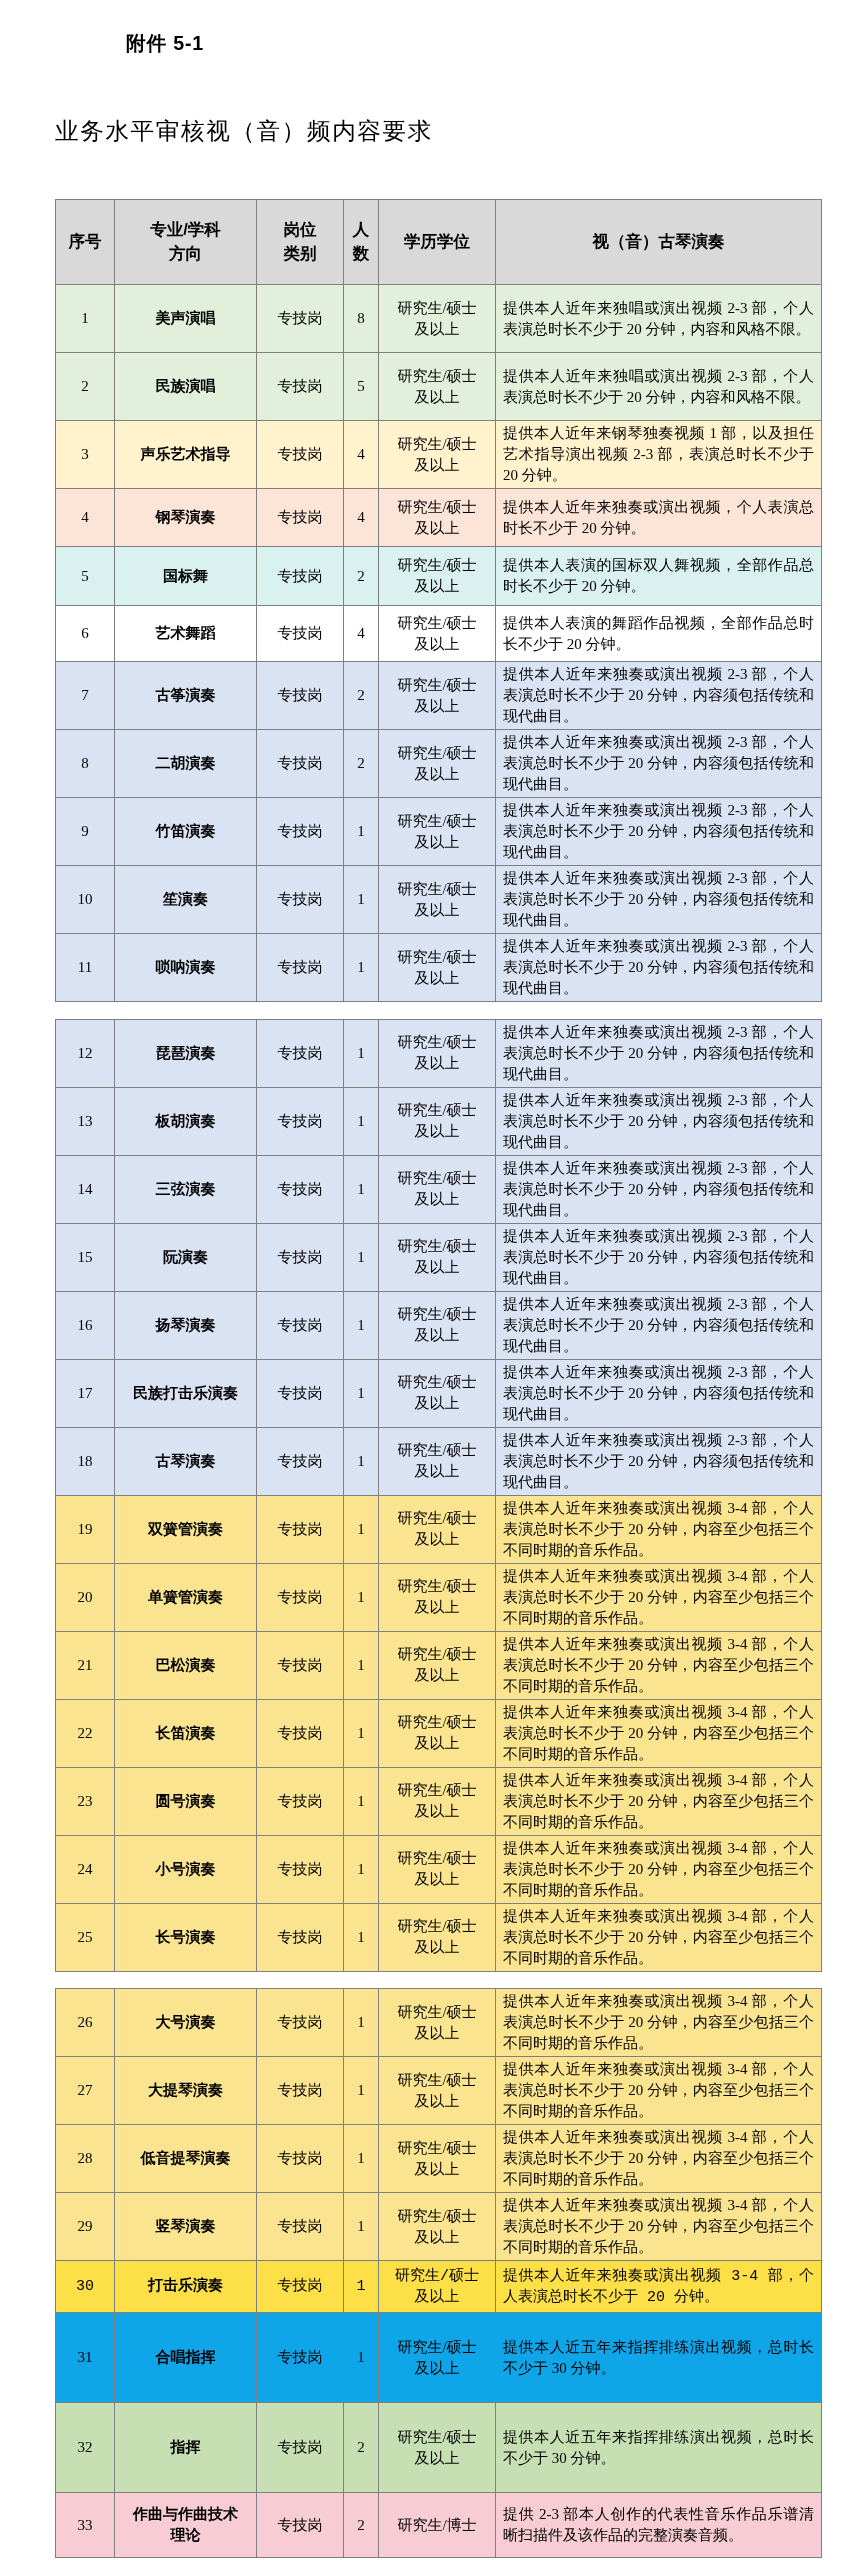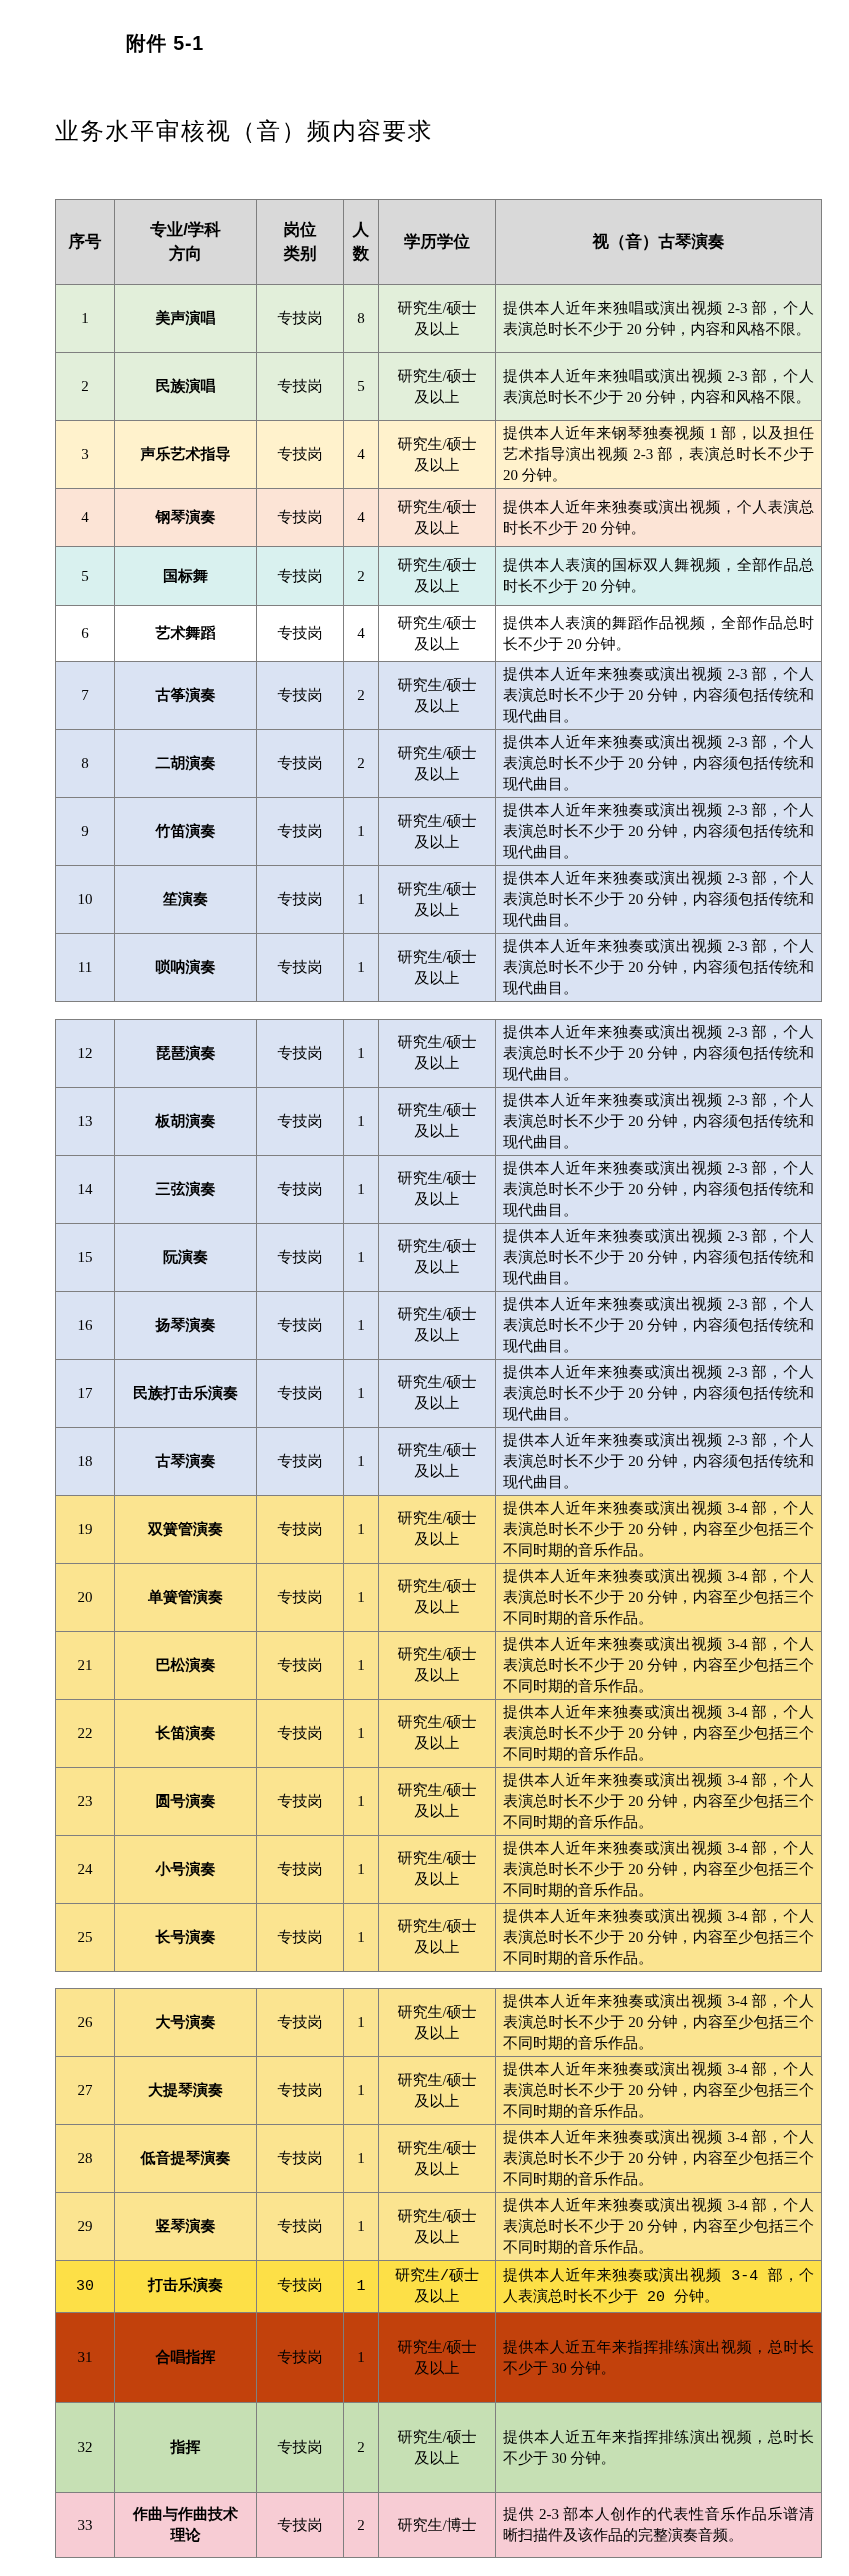--- a/index.html
+++ b/index.html
@@ -363,21 +363,21 @@
           </tr>
           <tr style="background: #fde047; height: 52px; font-family: Liberation Mono, monospace;">
             <td class="c-center">30</td>
             <td class="c-major">打击乐演奏</td>
             <td class="c-center">专技岗</td>
             <td class="c-center">1</td>
             <td class="c-degree">研究生/硕士
 及以上</td>
             <td class="c-req">提供本人近年来独奏或演出视频 3-4 部，个人表演总时长不少于 20 分钟。</td>
           </tr>
-          <tr style="background: #c2410c; height: 90px;">
+          <tr style="background: #0ea5e9; height: 90px;">
             <td class="c-center">31</td>
             <td class="c-major">合唱指挥</td>
             <td class="c-center">专技岗</td>
             <td class="c-center">1</td>
             <td class="c-degree">研究生/硕士
 及以上</td>
             <td class="c-req">提供本人近五年来指挥排练演出视频，总时长不少于 30 分钟。</td>
           </tr>
           <tr style="background: rgb(198, 224, 180); height: 90px;">
             <td class="c-center">32</td>

